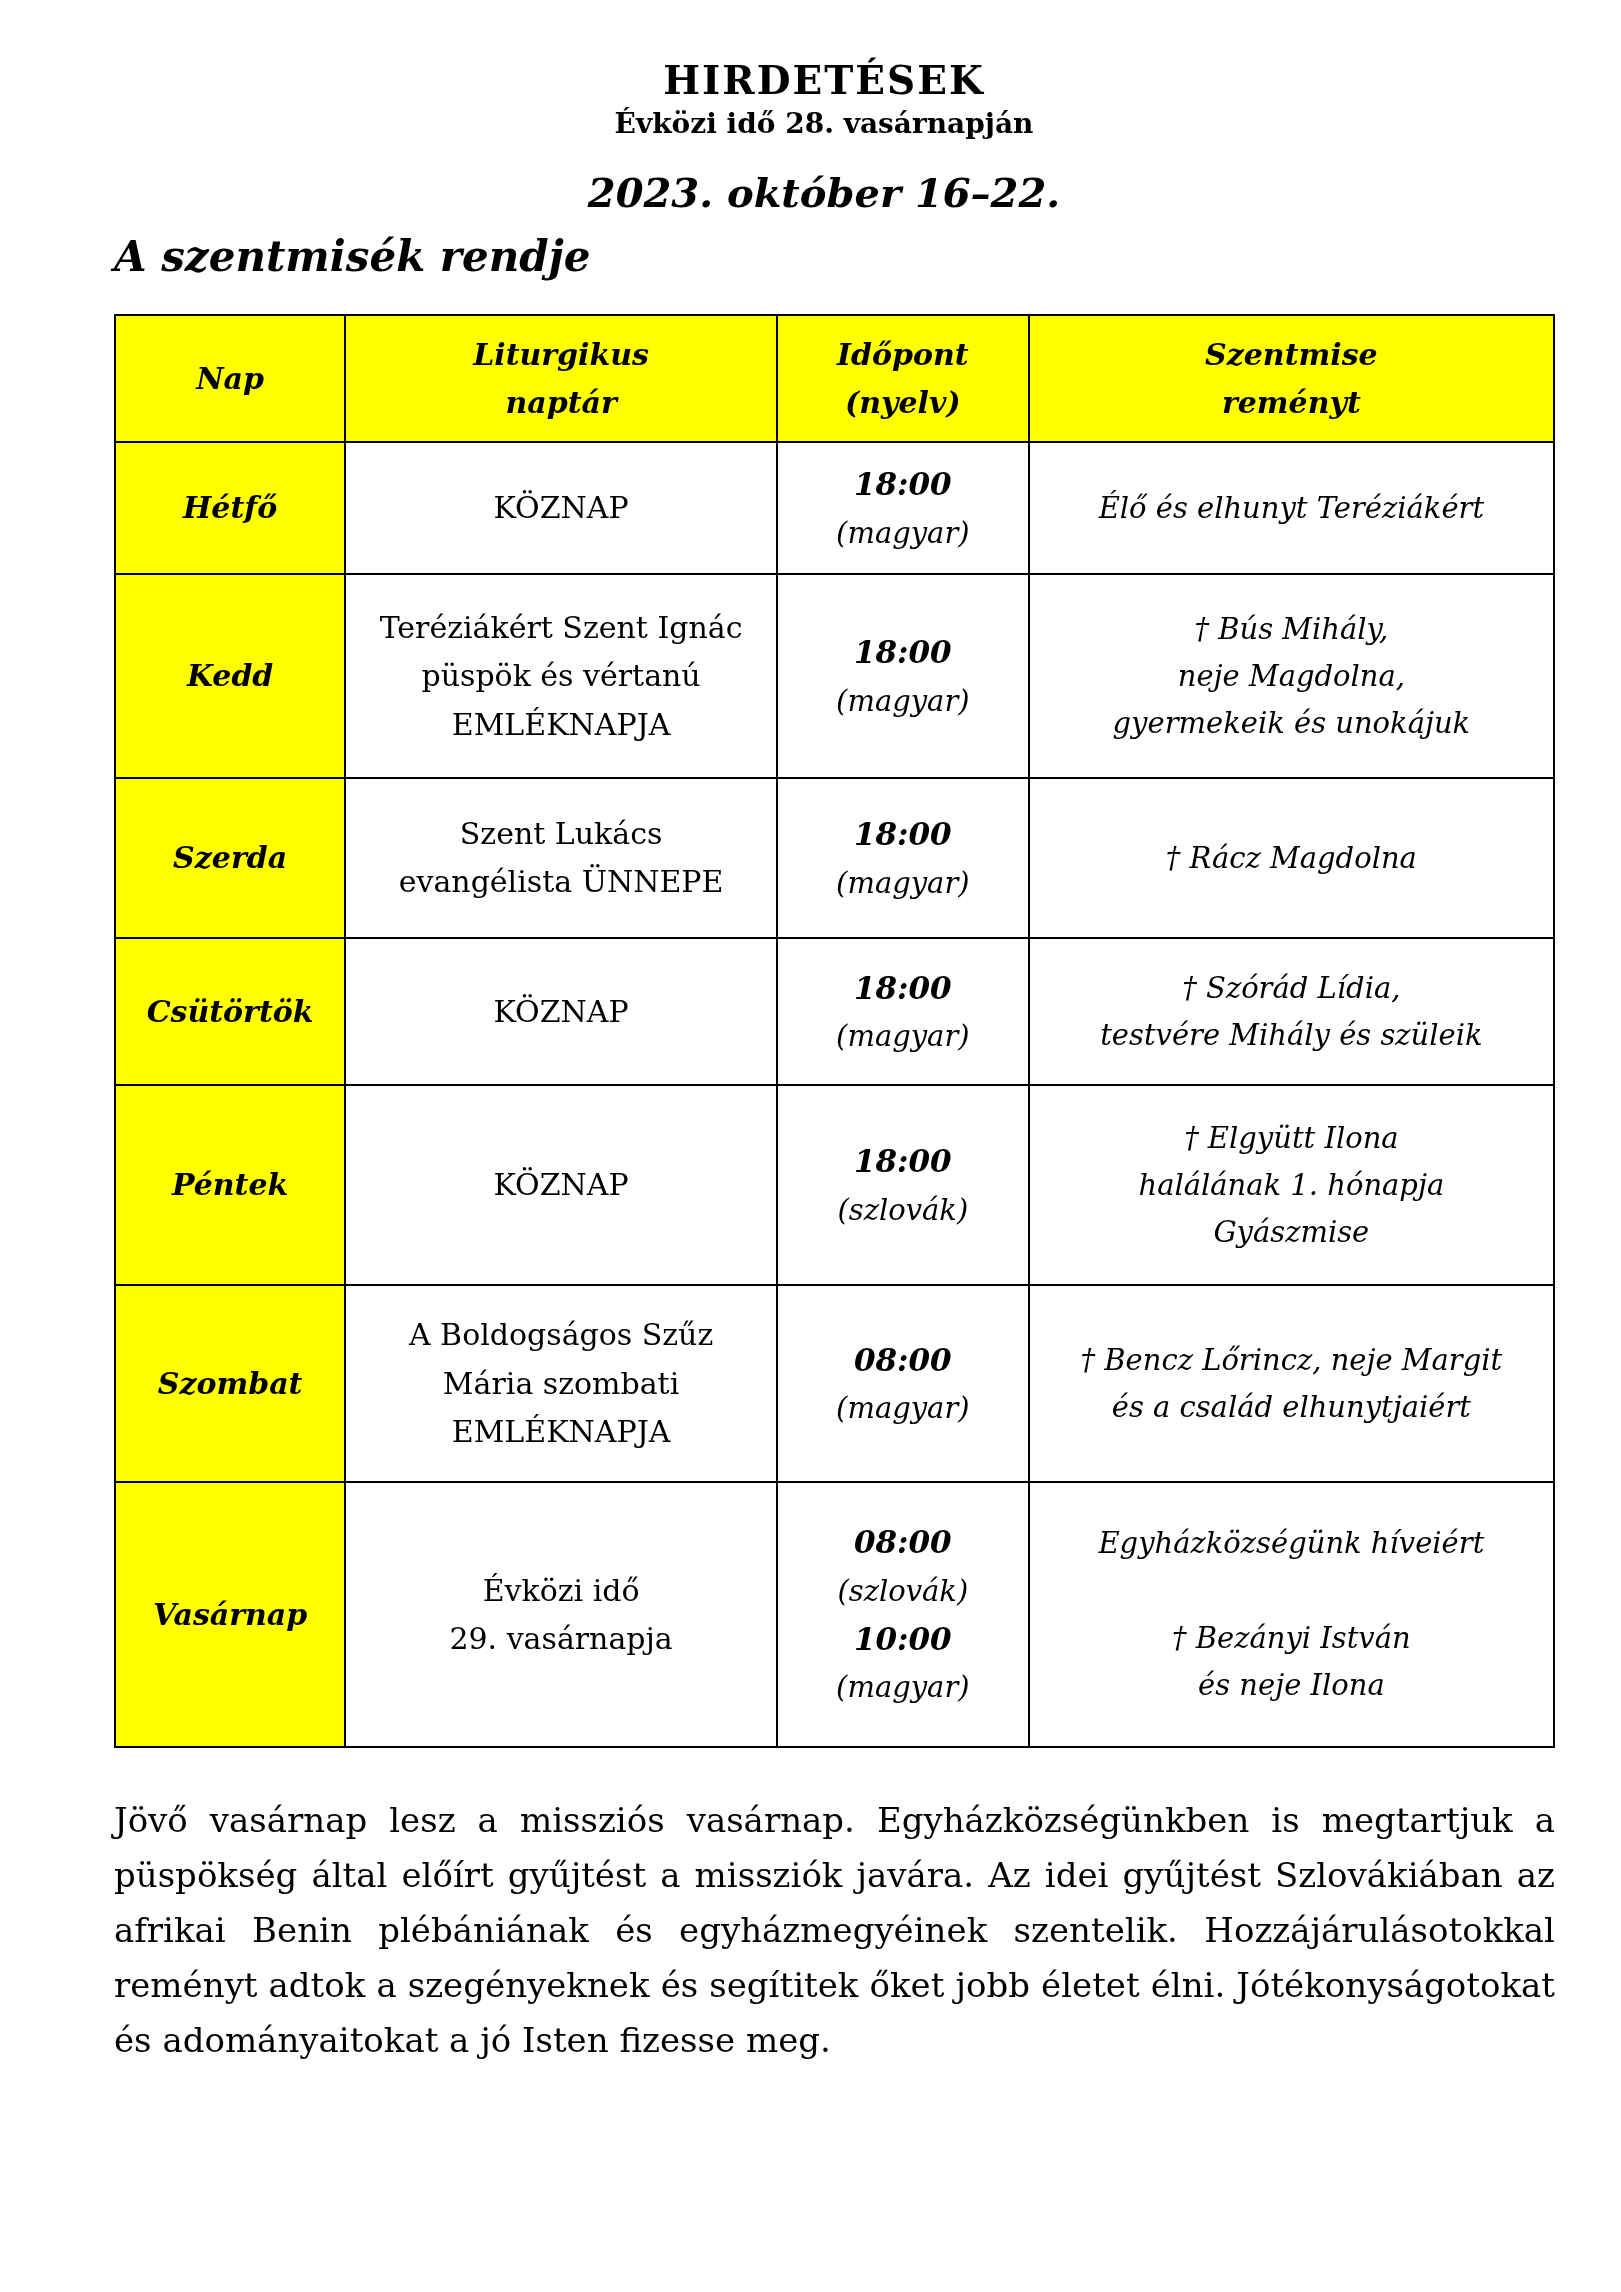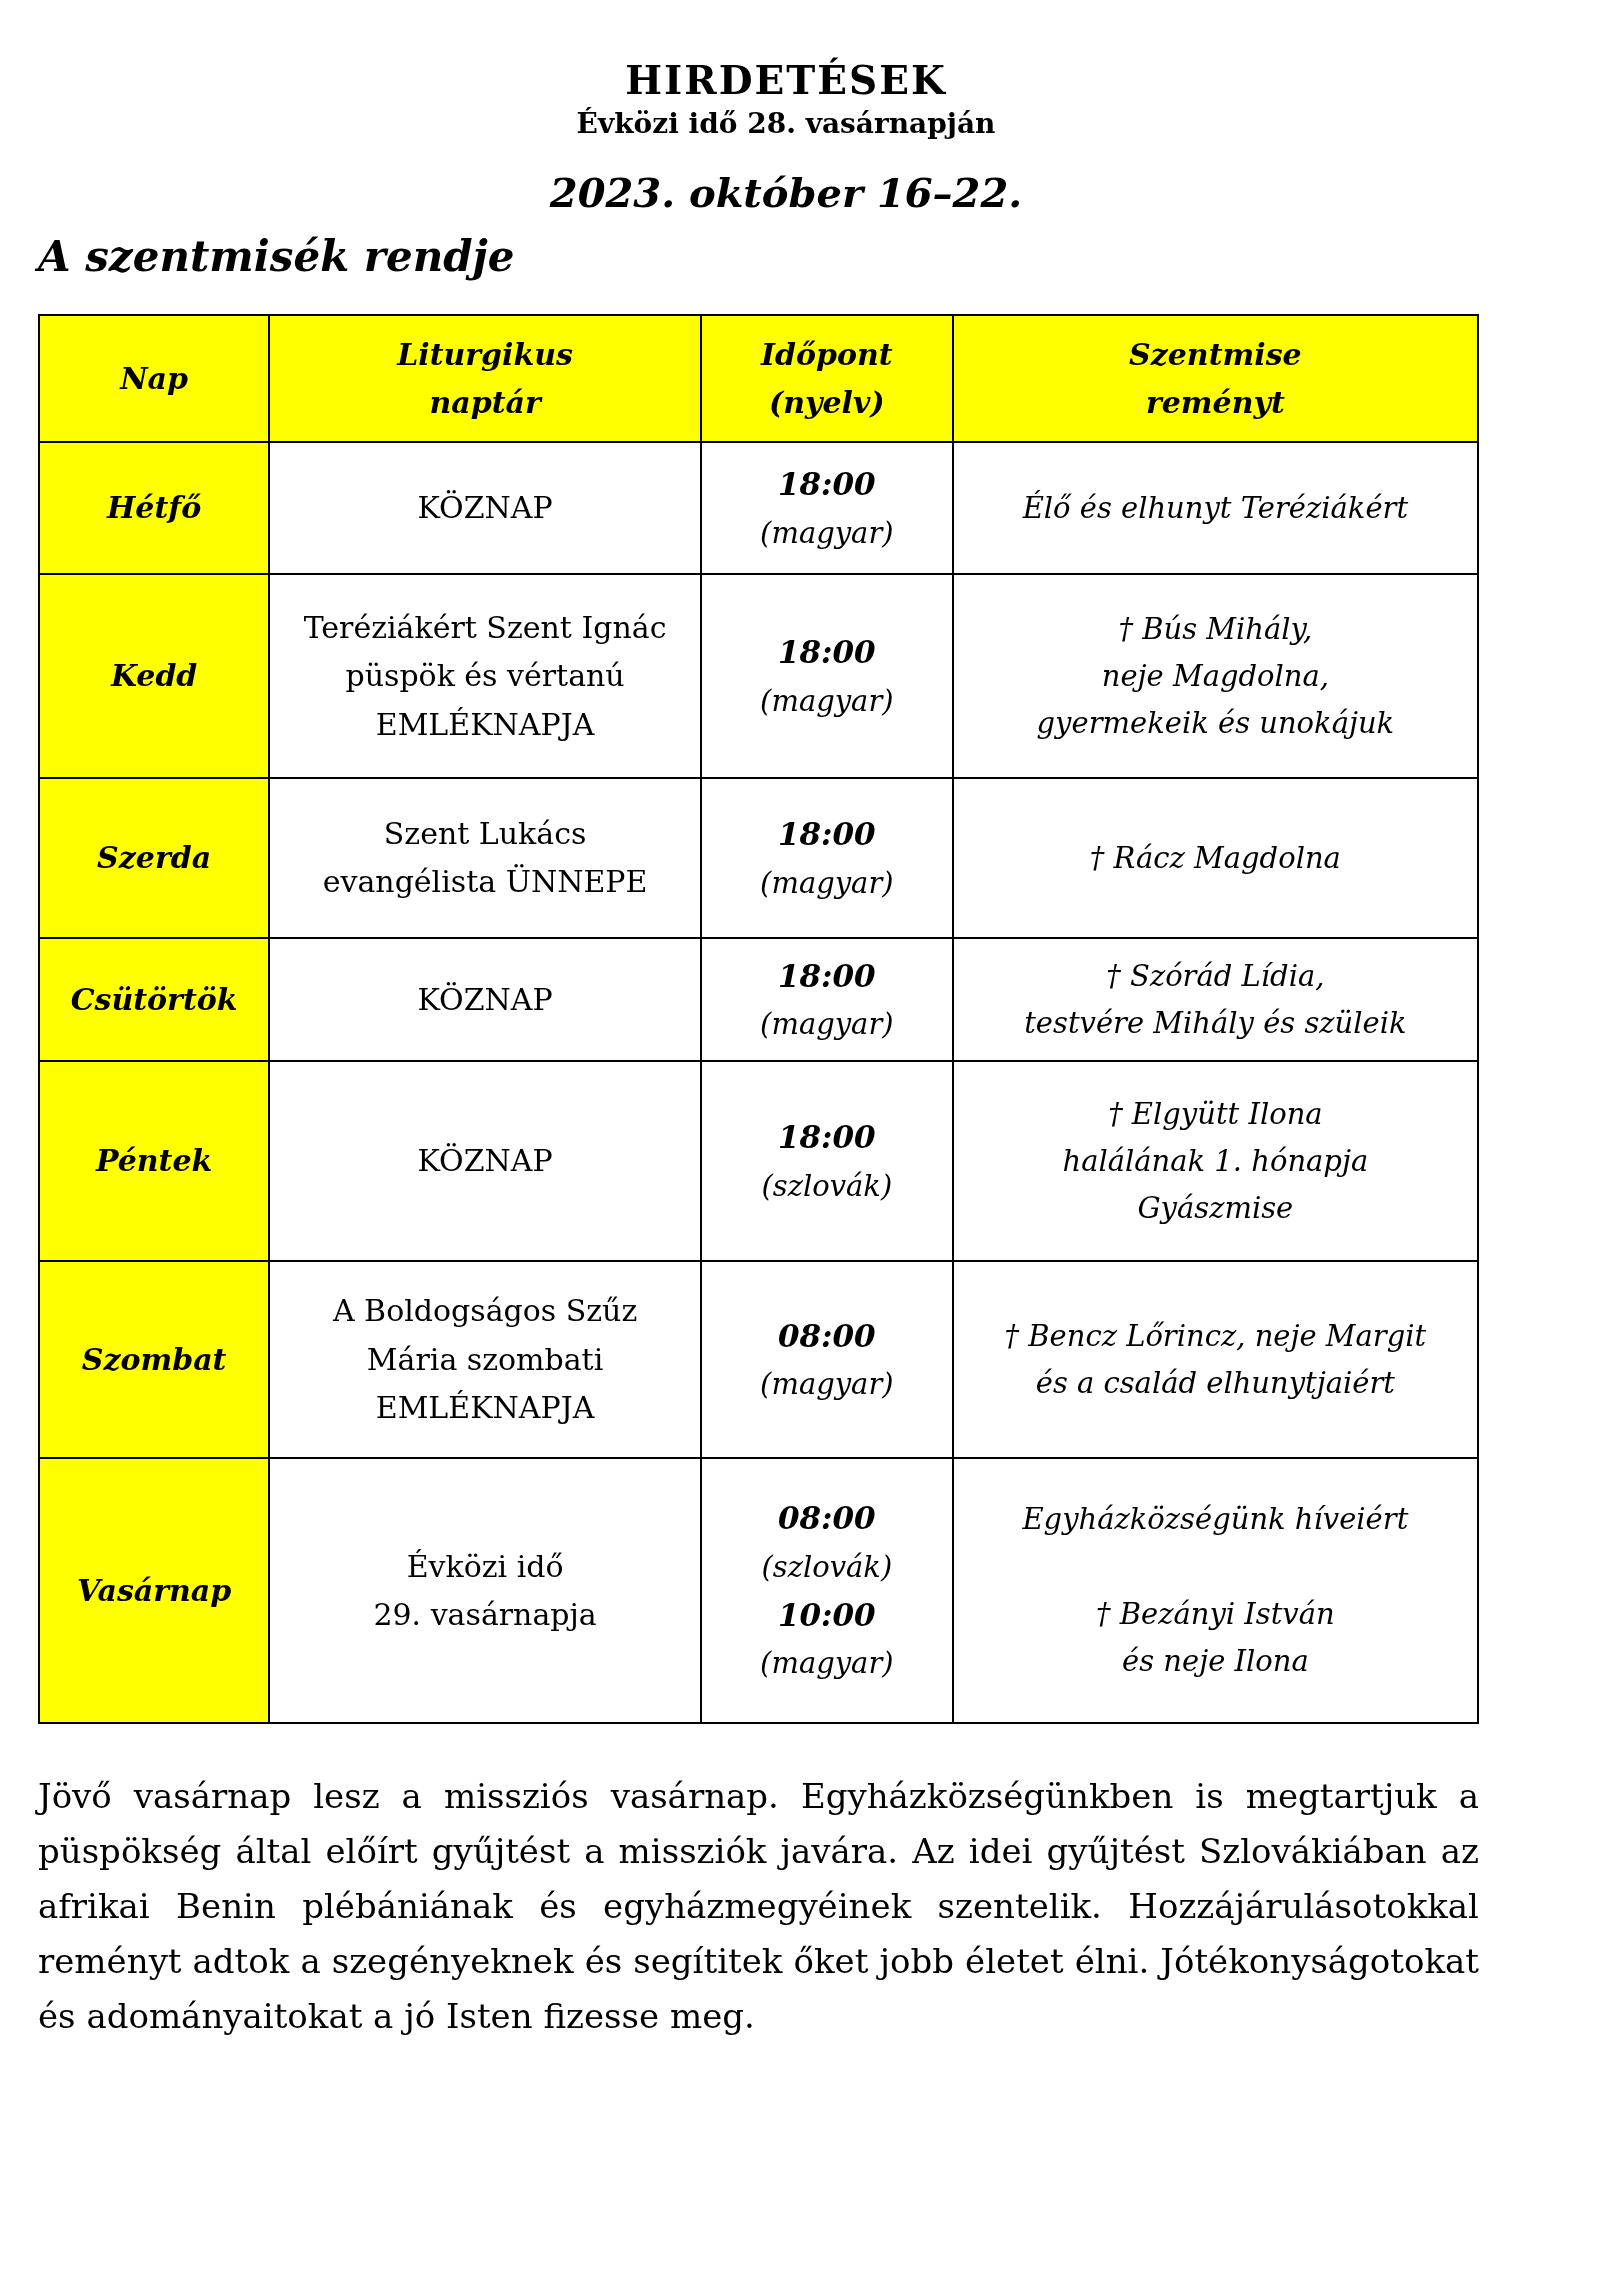--- a/index.html
+++ b/index.html
@@ -5,21 +5,21 @@
   html, body {
     margin: 0;
     padding: 0;
     background: #ffffff;
   }
   .page {
     position: relative;
     width: 1621px;
     height: 2293px;
     box-sizing: border-box;
-    padding: 57px 87px 0 38px;
+    padding: 57px 87px 0 114px;
     background: #ffffff;
     font-family: "DejaVu Serif", "Liberation Serif", serif;
     color: #000000;
     overflow: hidden;
   }
   .title {
     text-align: center;
     font-size: 39px;
     font-weight: bold;
     letter-spacing: 2px;
@@ -59,21 +59,21 @@
     border: 2px solid #000000;
     vertical-align: middle;
     text-align: center;
     padding: 5.9px 7.8px;
     overflow: hidden;
   }
   thead tr { height: 127px; }
   tbody tr:nth-child(1) { height: 132px; margin-top: 15px; }
   tbody tr:nth-child(2) { height: 204px; }
   tbody tr:nth-child(3) { height: 160px; }
-  tbody tr:nth-child(4) { height: 123px; }
+  tbody tr:nth-child(4) { height: 147px; }
   tbody tr:nth-child(5) { height: 200px; }
   tbody tr:nth-child(6) { height: 197px; }
   tbody tr:nth-child(7) { height: 265px; }
   th.hdr, td.day-cell {
     background: #ffff00;
   }
   .line {
     margin: 10.8px 0;
     font-size: 29px;
     line-height: 1.25;

